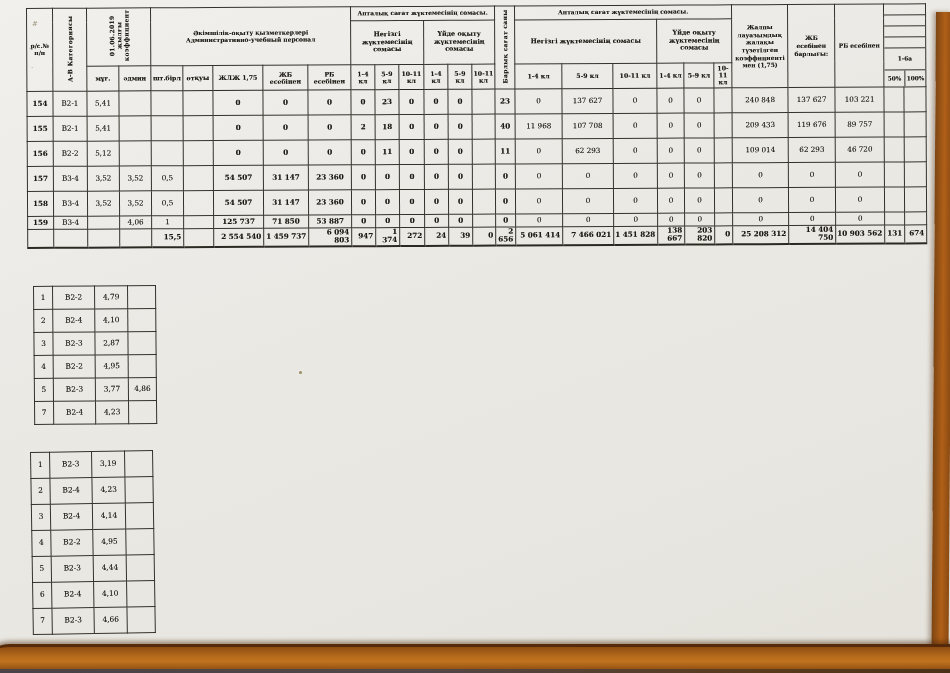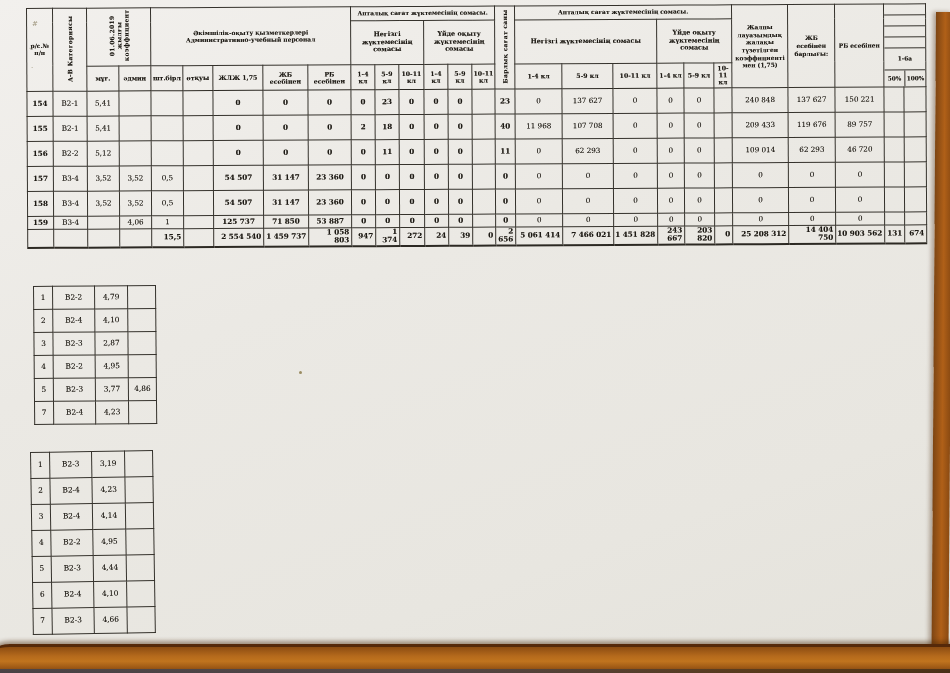--- a/index.html
+++ b/index.html
@@ -175,21 +175,21 @@
           <td class="b"></td>
           <td class="b">23</td>
           <td>0</td>
           <td>137 627</td>
           <td>0</td>
           <td>0</td>
           <td>0</td>
           <td></td>
           <td>240 848</td>
           <td>137 627</td>
-          <td>150 221</td>
+          <td>103 221</td>
           <td></td>
           <td></td>
         </tr>
         <tr>
           <td class="b">155</td>
           <td>В2-1</td>
           <td>5,41</td>
           <td></td>
           <td></td>
           <td></td>
@@ -333,32 +333,32 @@
         </tr>
         <tr>
           <td class="b"></td>
           <td></td>
           <td></td>
           <td></td>
           <td>15,5</td>
           <td></td>
           <td class="b">2 554 540</td>
           <td class="b">1 459 737</td>
-          <td class="b">1 058 803</td>
+          <td class="b">6 094 803</td>
           <td class="b">947</td>
           <td class="b">1 374</td>
           <td class="b">272</td>
           <td class="b">24</td>
           <td class="b">39</td>
           <td class="b">0</td>
           <td class="b">2 656</td>
           <td>5 061 414</td>
           <td>7 466 021</td>
           <td>1 451 828</td>
-          <td>243 667</td>
+          <td>138 667</td>
           <td>203 820</td>
           <td>0</td>
           <td>25 208 312</td>
           <td>14 404 750</td>
           <td>10 903 562</td>
           <td>131</td>
           <td>674</td>
         </tr>
       </tbody>
   </table>

